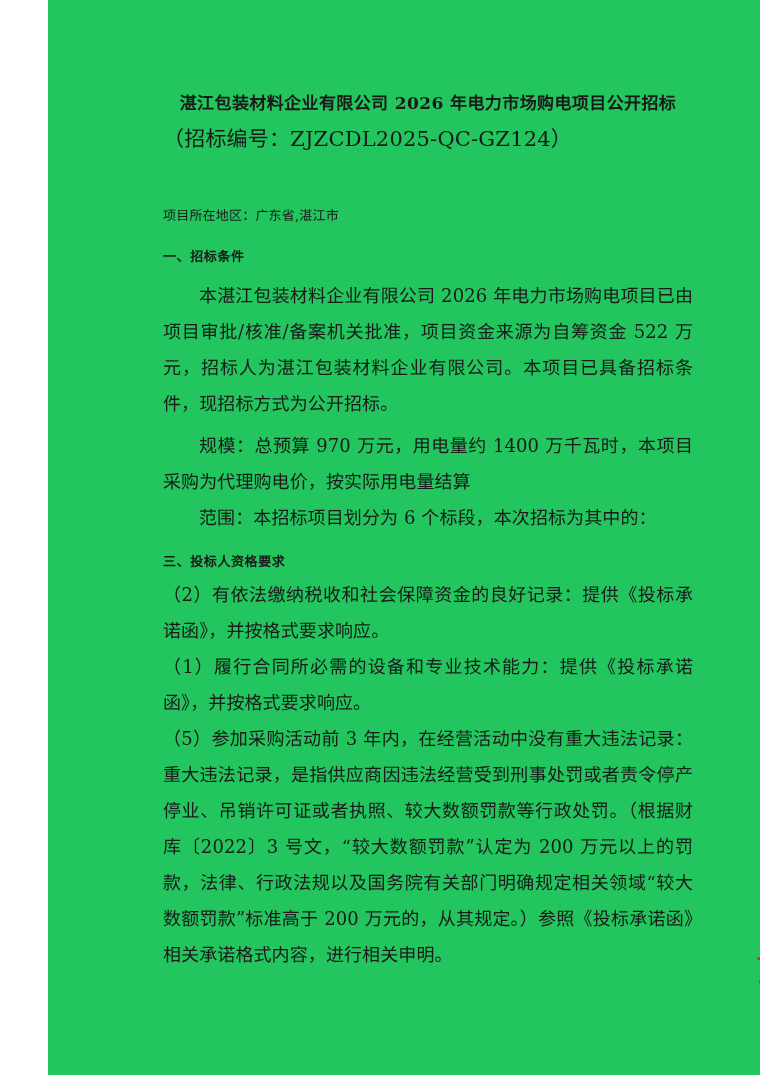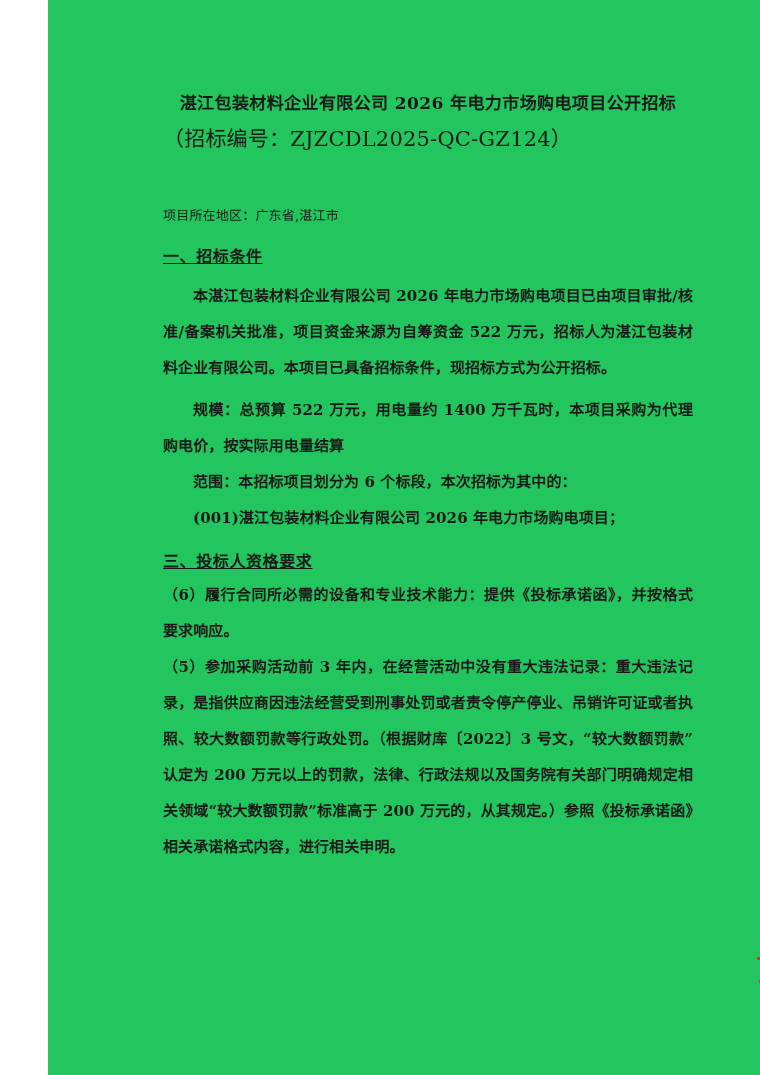--- a/index.html
+++ b/index.html
@@ -49,35 +49,33 @@
   .region-line {
     margin: 0;
     padding-top: 48px;
     font-size: 13px;
     line-height: 30px;
     letter-spacing: 0.2px;
   }
   .section-heading {
     margin: 0;
     padding-top: 11px;
-    font-size: 16px;
+    font-size: 13px;
     font-weight: bold;
     line-height: 30px;
     letter-spacing: 0.6px;
-    text-decoration: underline;
   }
   .para {
     margin: 0;
     padding-top: 6px;
-    font-size: 15px;
+    font-size: 18px;
     line-height: 36px;
     text-align: justify;
     text-justify: inter-ideograph;
     letter-spacing: 0.1px;
-    font-weight: bold;
   }
   .para.indent {
     text-indent: 2em;
   }
   .para.tight {
     padding-top: 0;
   }
   .seal {
     position: absolute;
     left: 703px;
@@ -101,26 +99,26 @@
 
     <h1 class="doc-title">湛江包装材料企业有限公司 2026 年电力市场购电项目公开招标</h1>
 
     <p class="doc-subtitle">（招标编号：ZJZCDL2025-QC-GZ124）</p>
 
     <p class="region-line">项目所在地区：广东省,湛江市</p>
 
     <h2 class="section-heading">一、招标条件</h2>
     <p class="para indent">本湛江包装材料企业有限公司 2026 年电力市场购电项目已由项目审批/核准/备案机关批准，项目资金来源为自筹资金 522 万元，招标人为湛江包装材料企业有限公司。本项目已具备招标条件，现招标方式为公开招标。</p>
 
-    <p class="para indent">规模：总预算 522 万元，用电量约 1400 万千瓦时，本项目采购为代理购电价，按实际用电量结算</p>
+    <p class="para indent">规模：总预算 970 万元，用电量约 1400 万千瓦时，本项目采购为代理购电价，按实际用电量结算</p>
     <p class="para indent tight">范围：本招标项目划分为 6 个标段，本次招标为其中的：</p>
-    <p class="para indent tight">(001)湛江包装材料企业有限公司 2026 年电力市场购电项目；</p>
 
     <h2 class="section-heading">三、投标人资格要求</h2>
-    <p class="para tight">（6）履行合同所必需的设备和专业技术能力：提供《投标承诺函》，并按格式要求响应。</p>
+    <p class="para tight">（2）有依法缴纳税收和社会保障资金的良好记录：提供《投标承诺函》，并按格式要求响应。</p>
+    <p class="para tight">（1）履行合同所必需的设备和专业技术能力：提供《投标承诺函》，并按格式要求响应。</p>
     <p class="para tight">（5）参加采购活动前 3 年内，在经营活动中没有重大违法记录：重大违法记录，是指供应商因违法经营受到刑事处罚或者责令停产停业、吊销许可证或者执照、较大数额罚款等行政处罚。（根据财库〔2022〕3 号文，“较大数额罚款”认定为 200 万元以上的罚款，法律、行政法规以及国务院有关部门明确规定相关领域“较大数额罚款”标准高于 200 万元的，从其规定。）参照《投标承诺函》相关承诺格式内容，进行相关申明。</p>
 
   </div>
 
   <div class="seal">
     <svg viewBox="0 0 192 192" xmlns="http://www.w3.org/2000/svg">
       <defs>
         <path id="sealArc" d="M 96,166 A 70,70 0 1 1 96,26" fill="none"></path>
       </defs>
       <circle cx="96" cy="96" r="72" fill="none" stroke="#ea2017" stroke-width="6"></circle>

